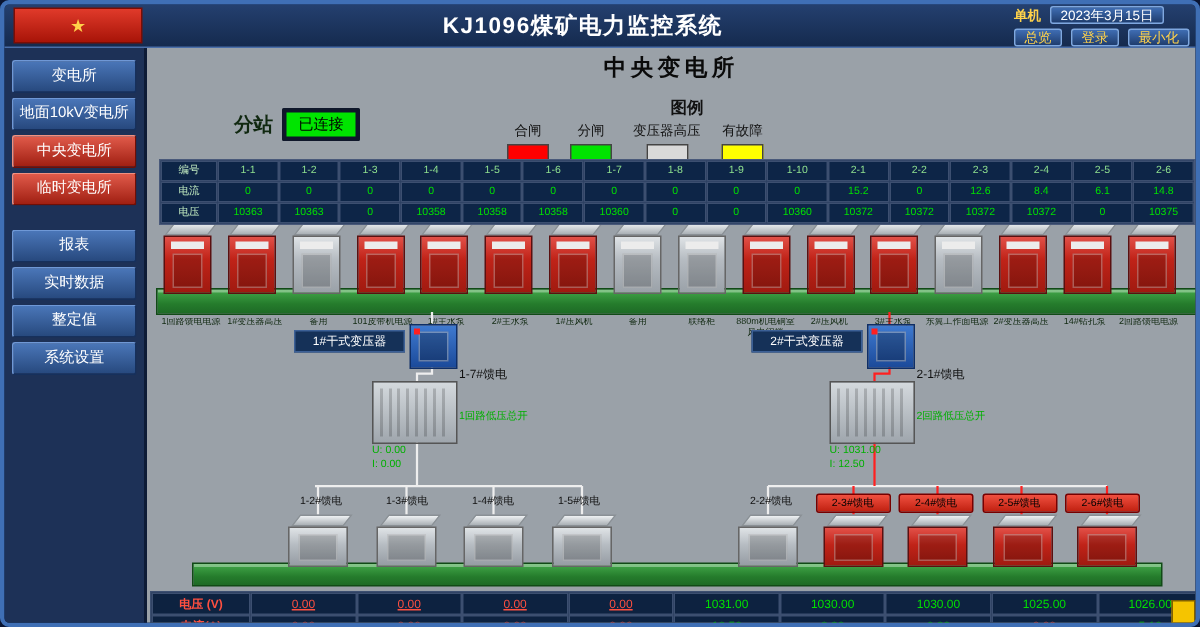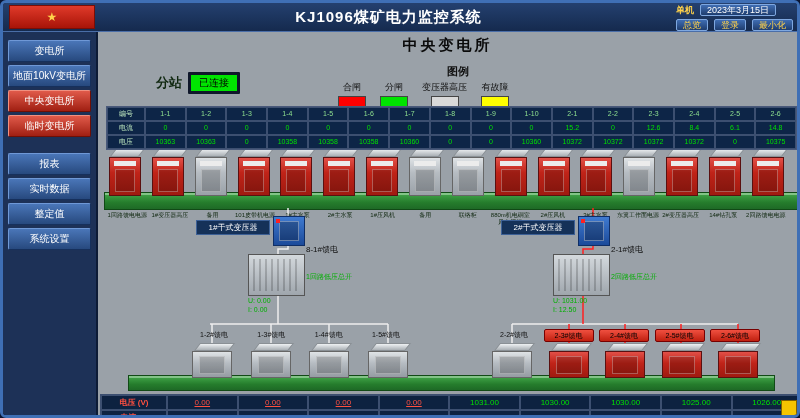--- a/index.html
+++ b/index.html
@@ -367,21 +367,21 @@
           <path d="M495 212 V217 H485 V222"></path>
           <path d="M485 262 V292"></path>
           <path d="M471 292 V311 M527 292 V311 M583 292 V311 M640 292 V311"></path>
         </g>
       </svg>
 
       <div class="tf-name tf-name-1">1#干式变压器</div>
       <div class="ctrl-box ctrl-1">
           <div class="ctrl-door"></div>
         </div>
-      <div class="fd-lab fd11">8-1#馈电</div>
+      <div class="fd-lab fd11">1-7#馈电</div>
       <div class="tf-box tf-1">
           <div class="tf-ribs"></div>
         </div>
       <div class="tf-side tf-side-1">1回路低压总开</div>
       <div class="tf-vals tf-vals-1">
         <div>U: 0.00</div>
         <div>I: 0.00</div>
       </div>
 
       <div class="tf-name tf-name-2">2#干式变压器</div>

